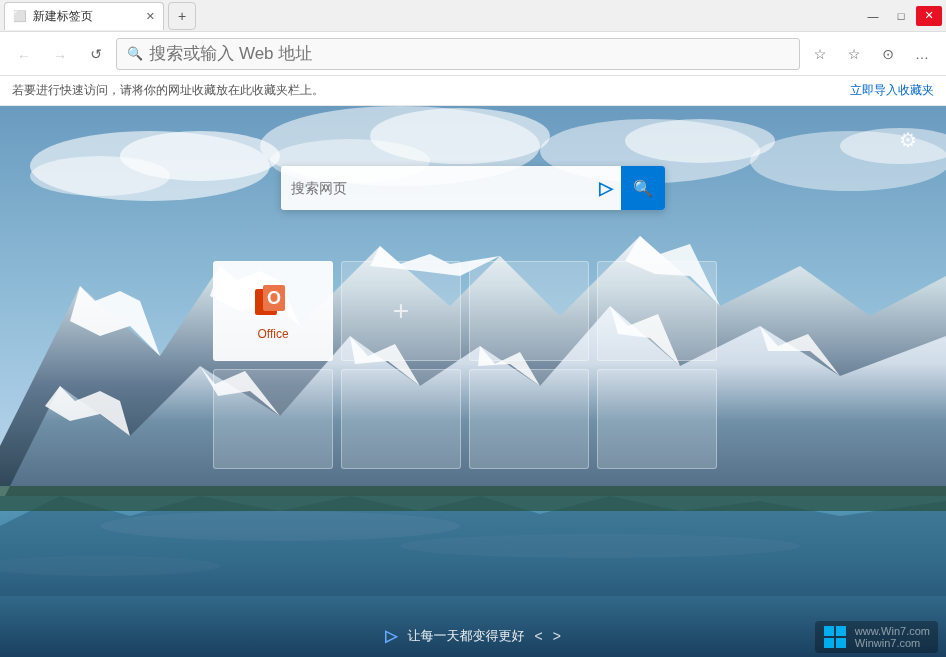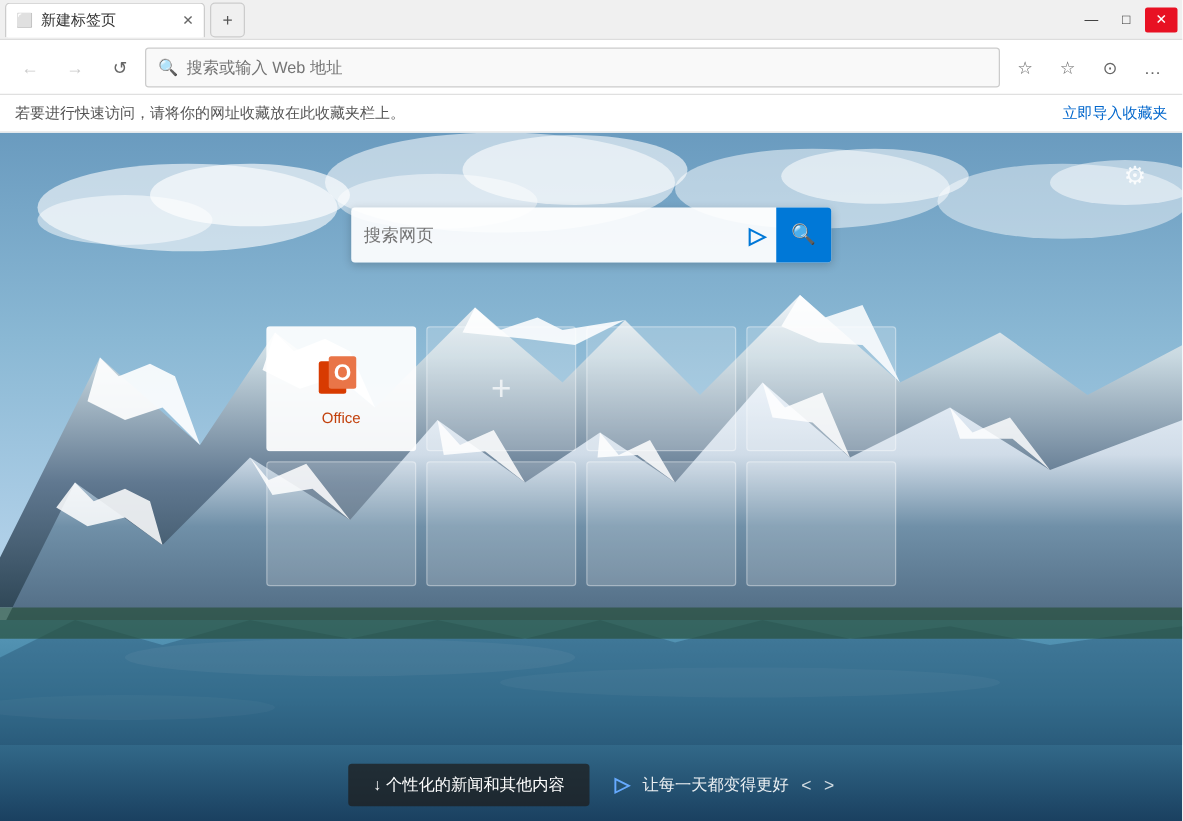--- a/index.html
+++ b/index.html
@@ -123,21 +123,21 @@
       background: #f9f9f9;
     }
     .address-bar-icon {
       color: #999;
       font-size: 13px;
     }
     .address-input {
       flex: 1;
       border: none;
       background: transparent;
-      font-size: 13px;
+      font-size: 17px;
       color: #4c1d95;
       outline: none;
     }
     .nav-right-btns {
       display: flex;
       align-items: center;
       gap: 2px;
     }
 
     
@@ -507,24 +507,35 @@
 
     <div class="tile"></div>
     <div class="tile"></div>
     <div class="tile"></div>
     <div class="tile"></div>
     <div class="tile"></div>
     <div class="tile"></div>
   </div>
 
   <div class="bottom-bar">
-    <div class="news-btn">
-      <span>↓ 个性化的新闻和其他内容</span>
-    </div>
     <div class="bottom-right">
       <span class="bing-bottom">▷</span>
       <span>让每一天都变得更好</span>
       <span class="bottom-nav-btn">&lt;</span>
       <span class="bottom-nav-btn">&gt;</span>
     </div>
   </div>
 
+  <div class="watermark">
+    <div style="display:flex;align-items:center;gap:8px;padding:4px 8px;background:rgba(0,0,0,0.3);border-radius:4px;">
+      <svg width="24" height="24" viewBox="0 0 24 24">
+        <rect x="1" y="1" width="10" height="10" fill="#00adef"></rect>
+        <rect x="13" y="1" width="10" height="10" fill="#00adef"></rect>
+        <rect x="1" y="13" width="10" height="10" fill="#00adef"></rect>
+        <rect x="13" y="13" width="10" height="10" fill="#00adef"></rect>
+      </svg>
+      <div>
+        <div class="watermark-text">www.Win7.com</div>
+        <div class="watermark-text">Winwin7.com</div>
+      </div>
+    </div>
+  </div>
 </div>
 
 </body></html>

